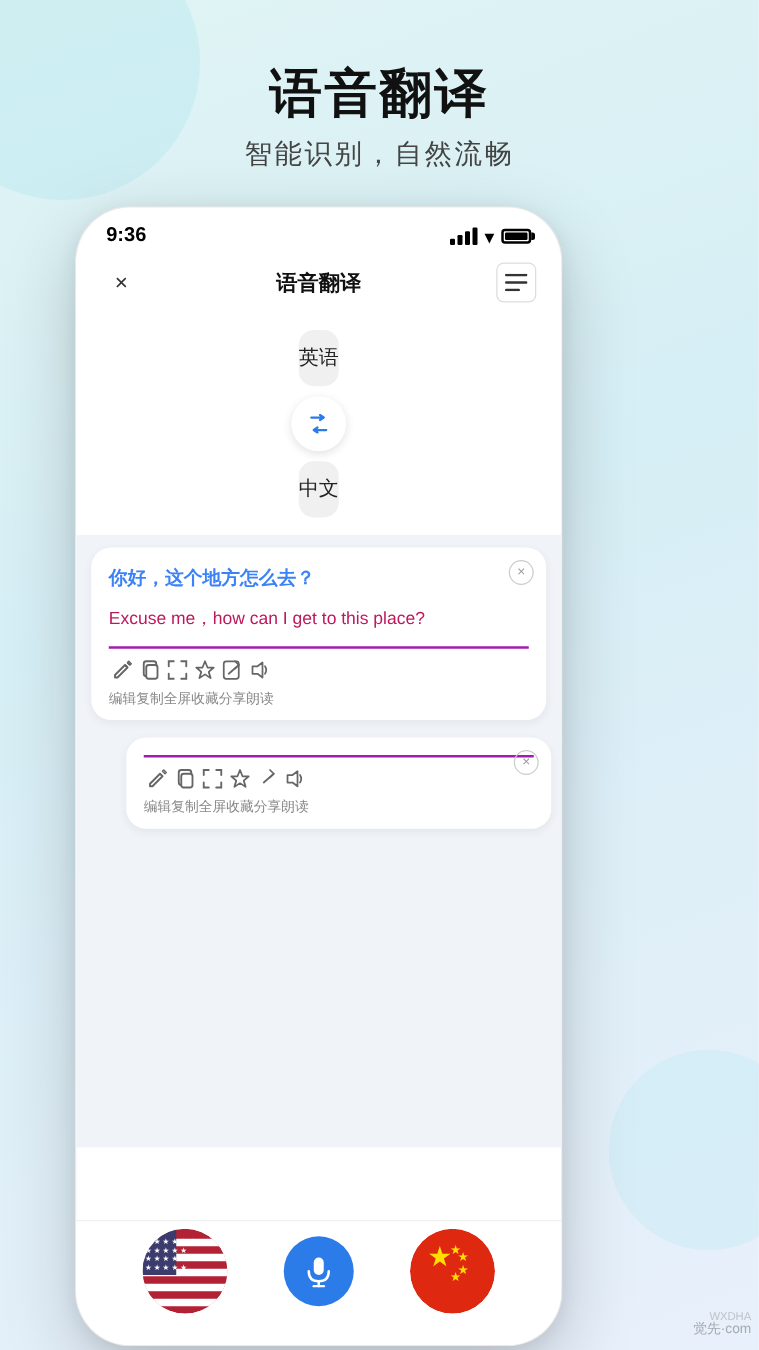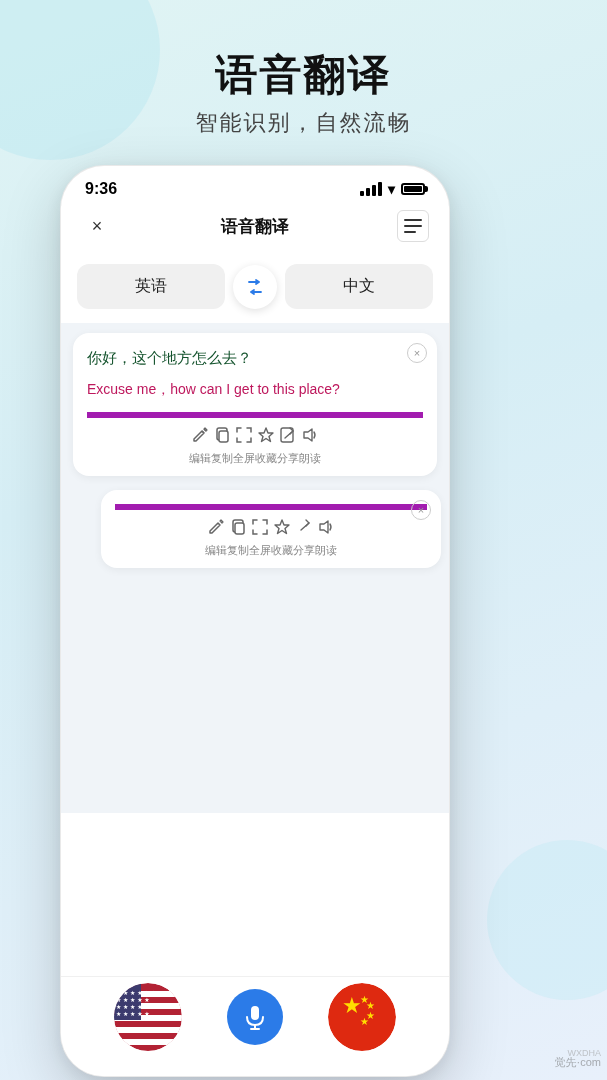--- a/index.html
+++ b/index.html
@@ -141,20 +141,21 @@
     }
 
     
     .lang-selector {
       display: flex;
       align-items: center;
       justify-content: center;
       gap: 8px;
       padding: 10px 16px 14px;
       background: #fff;
+      flex-direction: column;
     }
     .lang-btn {
       flex: 1;
       background: #f0f0f0;
       border-radius: 12px;
       padding: 12px 0;
       text-align: center;
       font-size: 16px;
       font-weight: 500;
       color: #222;
@@ -193,38 +194,37 @@
       right: 10px;
       width: 20px; height: 20px;
       border: 1.5px solid #ccc;
       border-radius: 50%;
       display: flex; align-items: center; justify-content: center;
       font-size: 11px;
       color: #999;
     }
     .chat-original {
       font-size: 15px;
-      font-weight: 400;
-      color: #14532d;
+      font-weight: 700;
+      color: #3b82f6;
       margin-bottom: 8px;
       padding-right: 24px;
       line-height: 1.5;
     }
     .chat-translated {
       font-size: 14px;
       color: #be185d;
       line-height: 1.6;
       margin-bottom: 12px;
     }
     .chat-actions {
       display: flex;
-      justify-content: center;
-      border-top: 6px solid #a21caf;
+      justify-content: flex-start;
+      border-top: 2px solid #a21caf;
       padding-top: 8px;
-      font-family: Liberation Mono, monospace;
     }
     .chat-action-item {
       display: flex;
       flex-direction: column;
       align-items: center;
       gap: 3px;
     }
     .chat-action-icon {
       font-size: 18px;
       color: #666;

